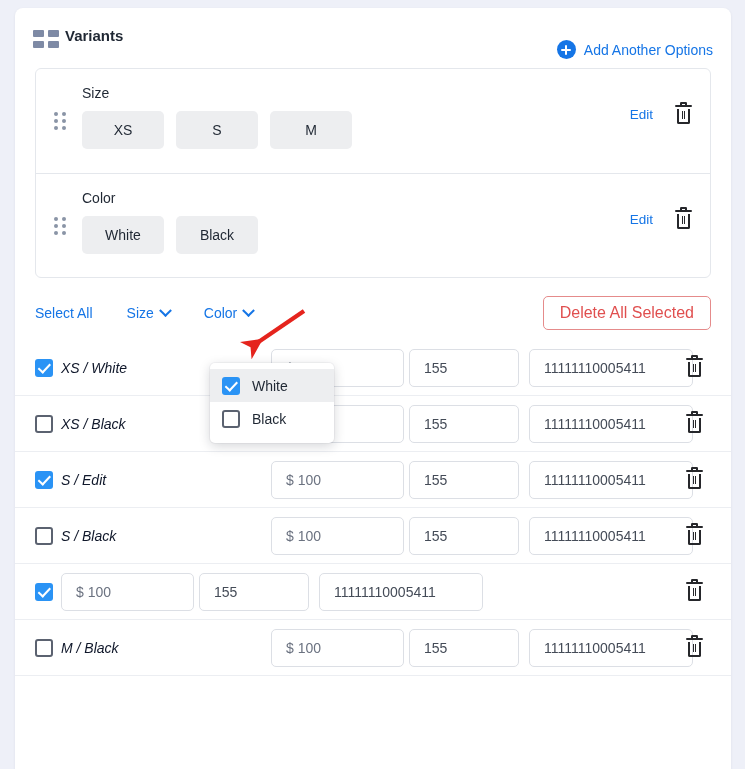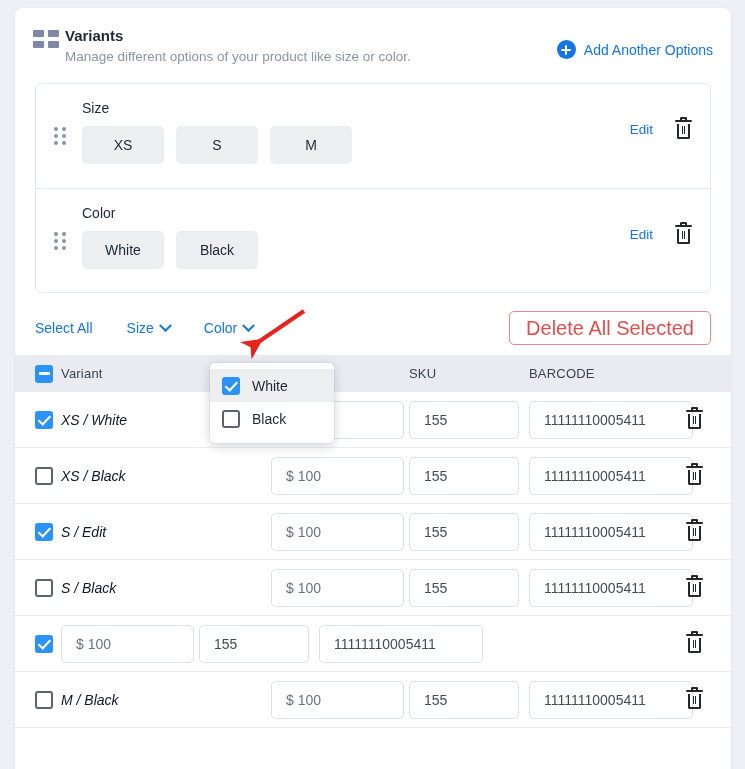--- a/index.html
+++ b/index.html
@@ -215,21 +215,21 @@
   }
   .delete-all {
     position: absolute;
     right: 0; top: 0;
     height: 34px;
     padding: 0 16px;
     border: 1px solid #e58b8b;
     border-radius: 5px;
     background: #fff;
     color: #e04f4f;
-    font-size: 20px;
+    font-size: 16px;
     font-family: "Liberation Sans", sans-serif;
     cursor: pointer;
     display: flex;
     align-items: center;
   }
 
   
   .dropdown {
     position: absolute;
     left: 195px; top: 355px;
@@ -346,21 +346,20 @@
 
     <div class="card-header">
       <div class="grid-icon">
         <i></i>
           <i></i>
           <i></i>
           <i></i>
       </div>
       <div class="header-text">
         <div class="header-title">Variants</div>
-        <div class="header-sub">Manage different options of your product like size or color.</div>
       </div>
       <div class="add-option">
         <span class="plus-icon"></span>
         <span>Add Another Options</span>
       </div>
     </div>
 
     <div class="options-box">
 
       <div class="option-row">
@@ -423,30 +422,20 @@
         <span class="chev"></span>
       </span>
       <span class="filter-link">
         <span>Color</span>
         <span class="chev"></span>
       </span>
       <button class="delete-all">Delete All Selected</button>
     </div>
 
     <div class="table">
-      <div class="thead">
-        <div class="col-cb">
-          <span class="cb dash"></span>
-        </div>
-        <div class="col-name th">Variant</div>
-        <div class="col-price th"></div>
-        <div class="col-sku th">SKU</div>
-        <div class="col-bar th">BARCODE</div>
-        <div class="col-act"></div>
-      </div>
 
       <div id="tbody">
           <div class="trow">
             <div class="col-cb">
               <span class="cb on"></span>
             </div>
             <div class="col-name variant-name">XS / White</div>
             <div class="col-price"><input class="inp price" value="$ 100" style=""></div>
             <div class="col-sku"><input class="inp sku" value="155" style=""></div>
             <div class="col-bar"><input class="inp bar" value="11111110005411" style=""></div>

